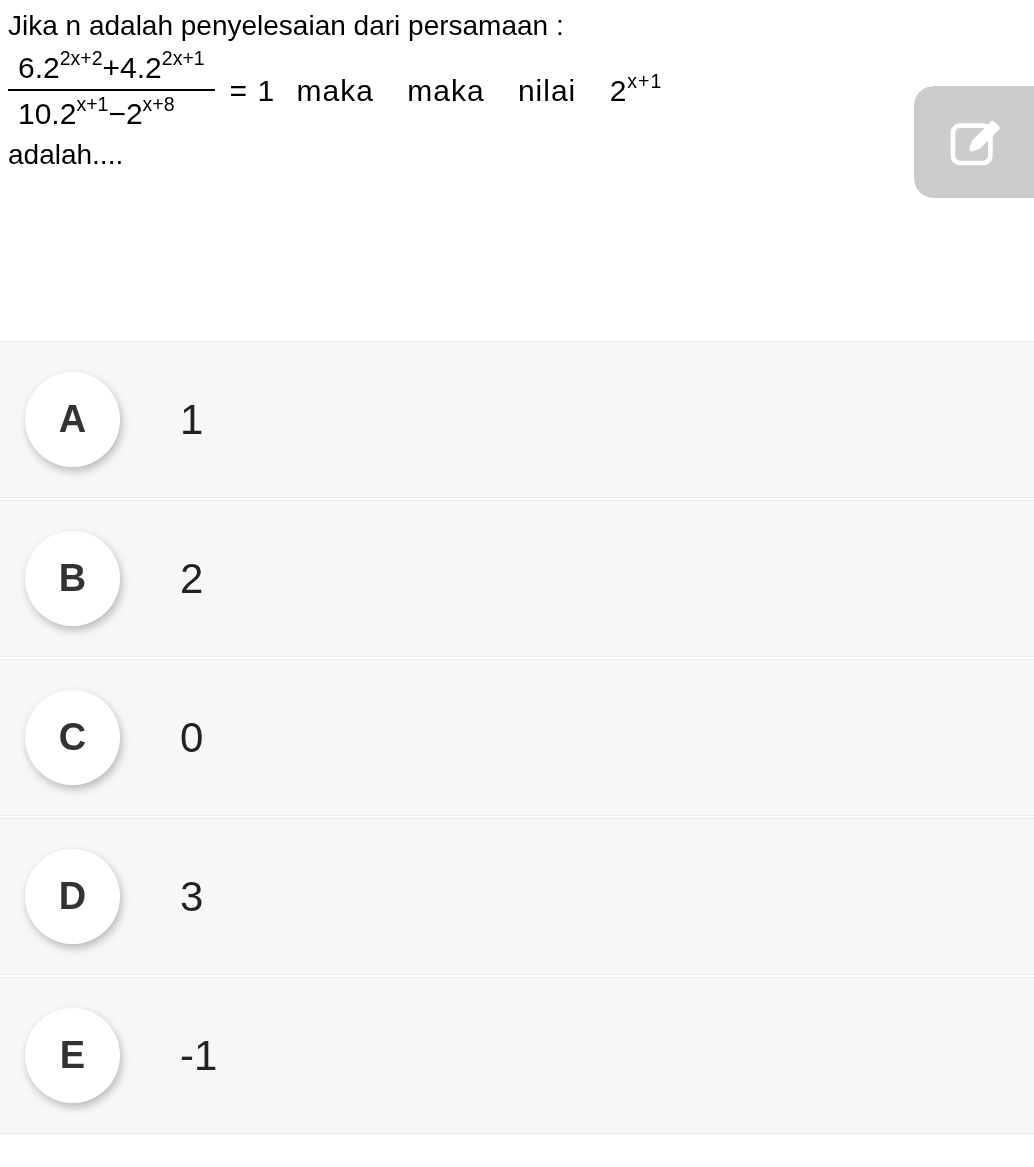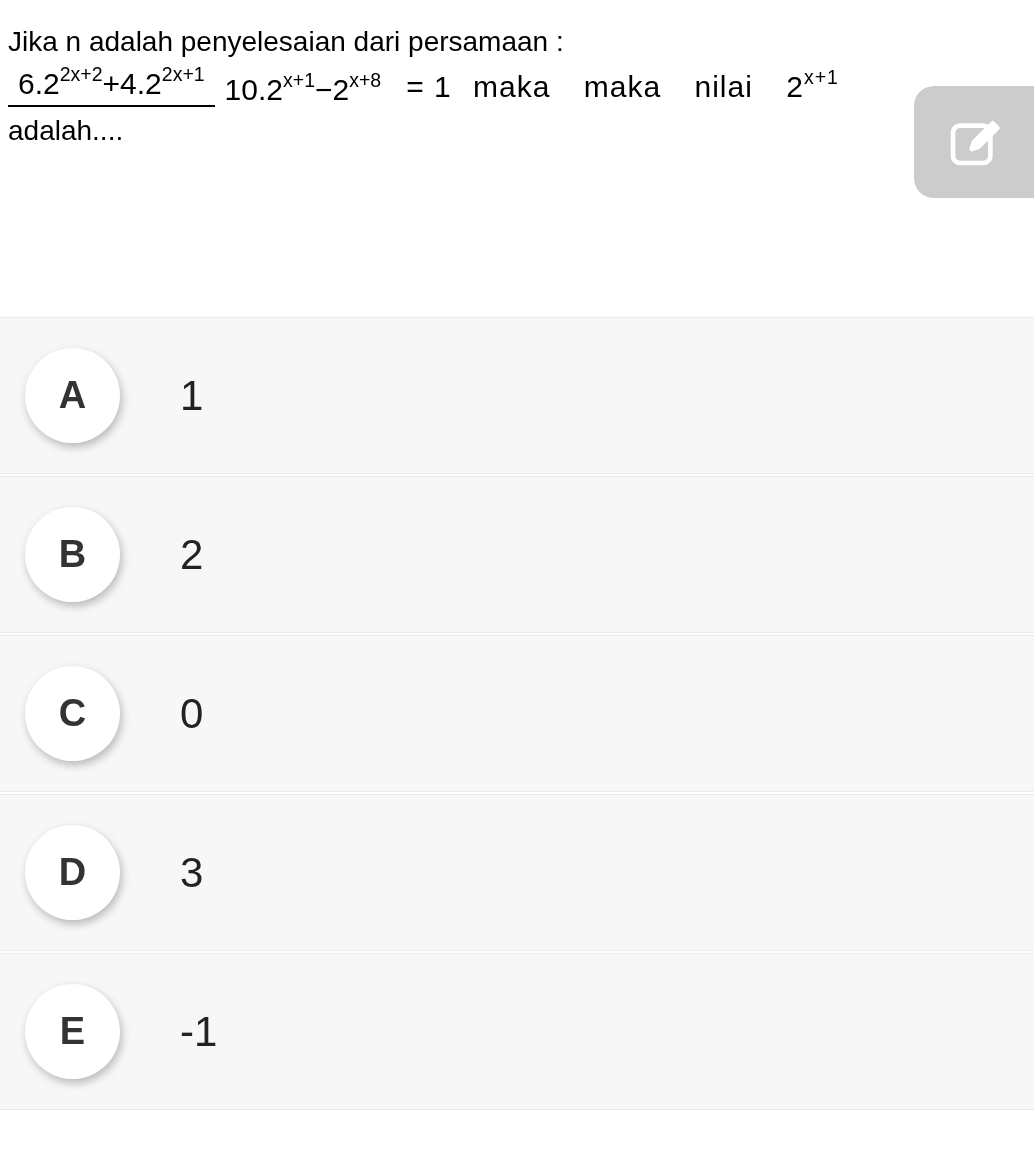--- a/index.html
+++ b/index.html
@@ -8,38 +8,38 @@
       box-sizing: border-box;
     }
     body {
       font-family: Arial, sans-serif;
       background: #ffffff;
       width: 1034px;
       height: 1167px;
       position: relative;
     }
     .question-area {
-      padding: 24px 8px 0 8px;
+      padding: 8px 8px 0 8px;
       position: relative;
     }
     .question-text {
       font-size: 28px;
       color: #000;
       line-height: 1.3;
     }
     .equation-line {
       display: flex;
       align-items: center;
       margin-top: 5px;
       font-size: 30px;
     }
     .fraction {
       display: inline-flex;
-      flex-direction: row;
-      align-items: flex-end;
+      flex-direction: column;
+      align-items: flex-start;
       text-align: center;
       vertical-align: middle;
       margin-right: 15px;
     }
     .fraction .numerator {
       border-bottom: 2px solid #000;
       padding: 0 10px 4px 10px;
       font-size: 30px;
     }
     .fraction .denominator {

